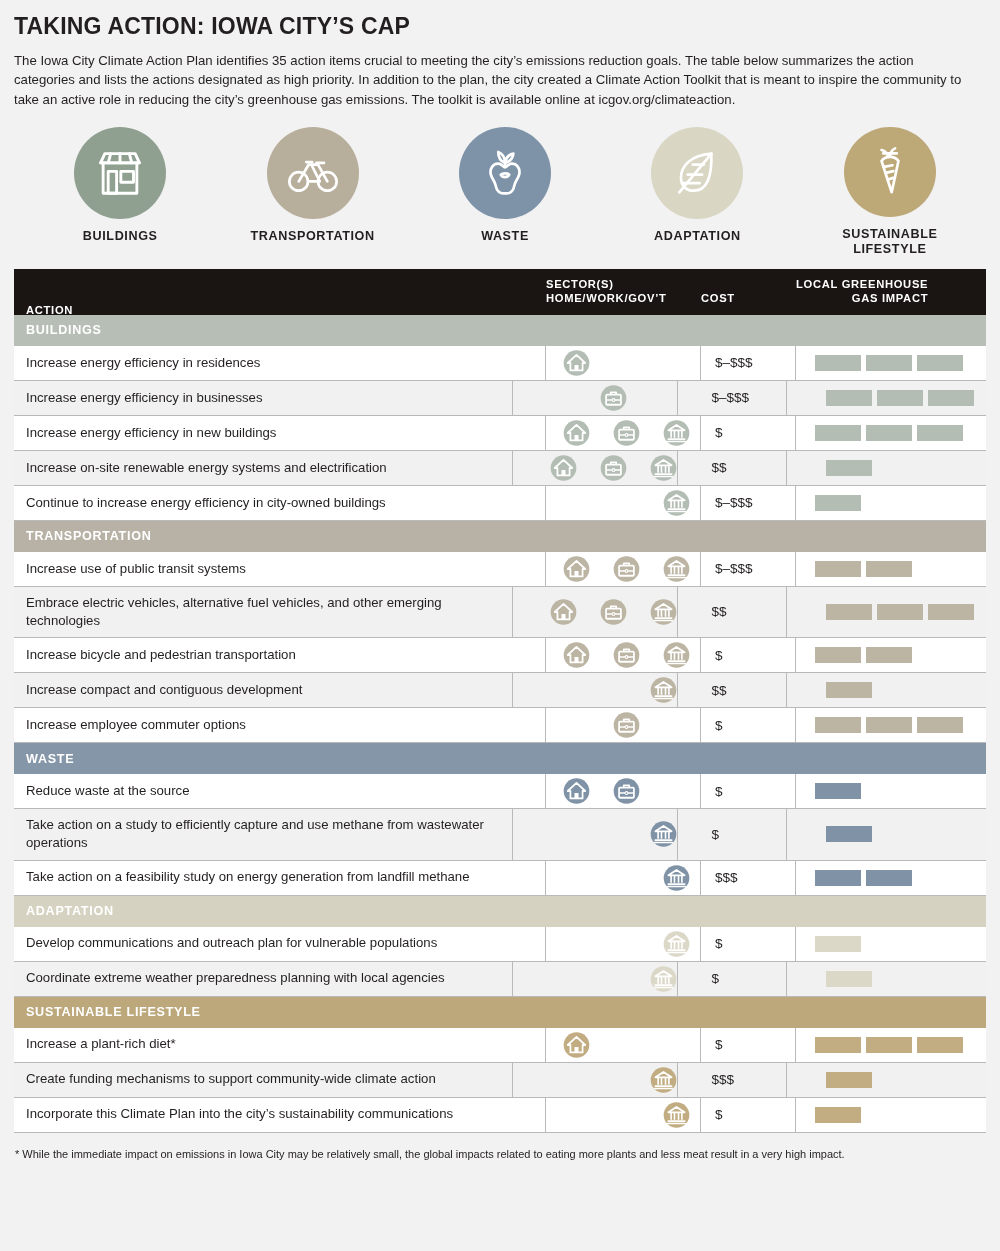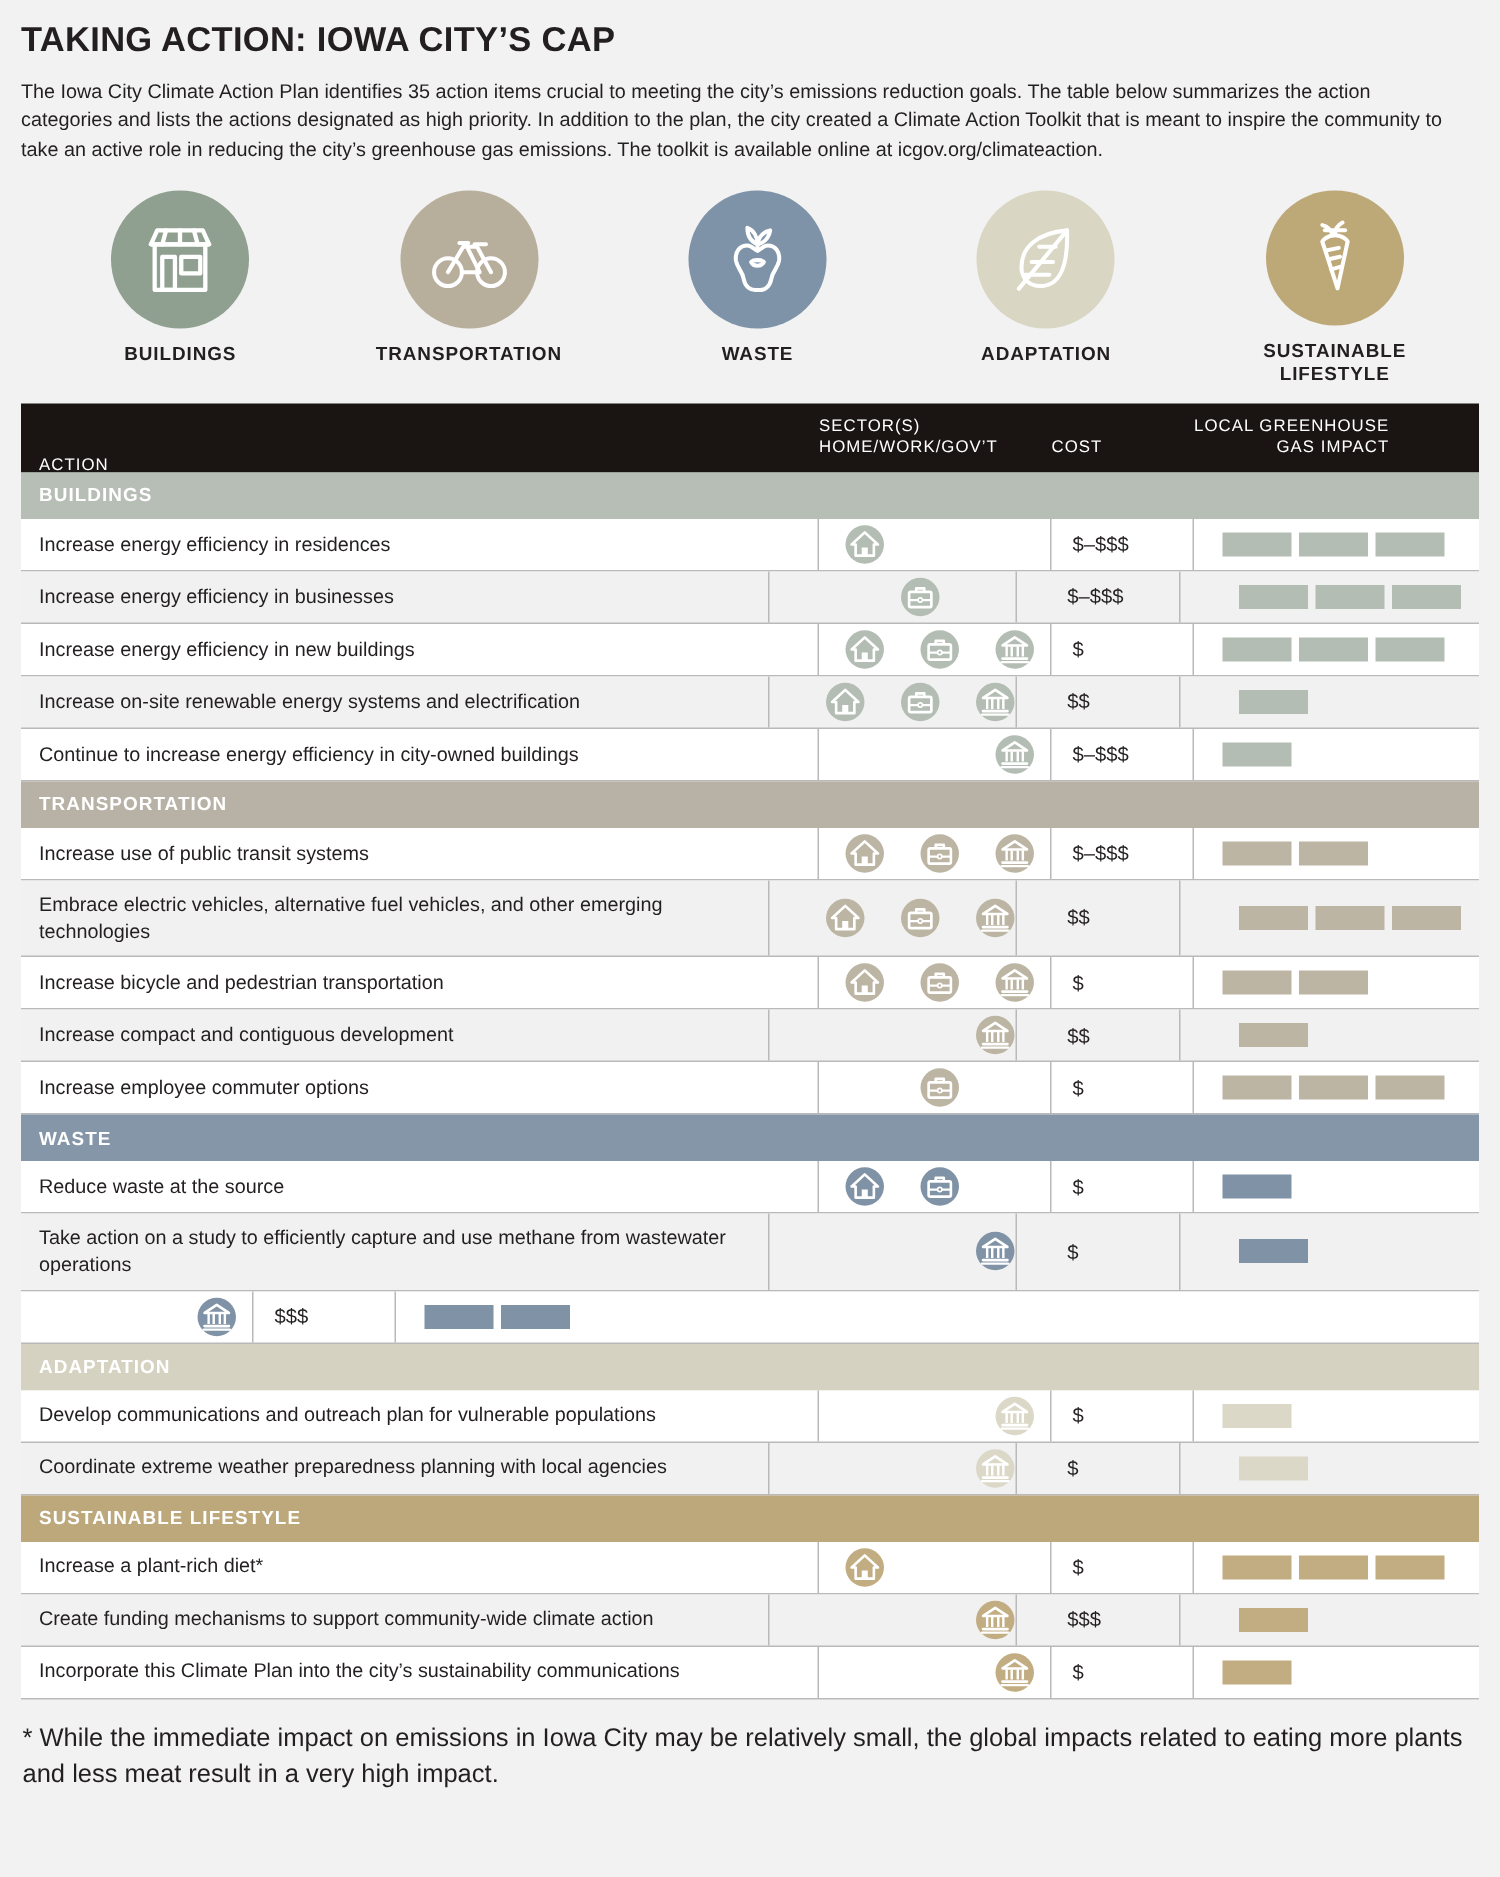--- a/index.html
+++ b/index.html
@@ -42,21 +42,21 @@
   .table { margin-top: 12px; width: 972px; border: 0; }
   .thead {
     background: #1a1413; color: #ffffff; height: 46px;
     display: flex; align-items: center;
   }
   .col-action  { width: 532px; padding-left: 12px; }
   .col-sector  { width: 155px; }
   .col-cost    { width: 95px; }
   .col-impact  { width: 190px; text-align: right; }
   .thead .hcell {
-    font-size: 11.2px; font-weight: normal; letter-spacing: 0.7px; line-height: 1.28;
+    font-size: 11.2px; font-weight: bold; letter-spacing: 0.7px; line-height: 1.28;
   }
   .thead .col-action { display: flex; align-items: flex-end; height: 46px; padding-bottom: 9px; margin-top: 24px; }
   .thead .col-sector, .thead .col-cost, .thead .col-impact {
     display: flex; align-items: flex-end; height: 46px; padding-bottom: 9px;
   }
   .thead .col-cost { justify-content: flex-start; padding-left: 0; }
 
   .sec-head {
     height: 31px; display: flex; align-items: center;
     color: #ffffff; font-size: 12.6px; font-weight: bold; letter-spacing: 0.7px;
@@ -91,21 +91,21 @@
   .sicon { position: absolute; top: 50%; transform: translateY(-50%); width: 27px; height: 27px; }
   .sicon.home { left: 17px; }
   .sicon.work { left: 67px; }
   .sicon.gov  { left: 117px; }
   .sicon svg { width: 27px; height: 27px; display: block; }
 
   .bars { display: flex; gap: 5px; }
   .bar { width: 46px; height: 16px; }
 
   .footnote {
-    margin-top: 14px; font-size: 17px; line-height: 1.42;
+    margin-top: 14px; font-size: 11px; line-height: 1.42;
     max-width: 966px; padding-left: 1px;
   }
 </style>
 </head>
 <body>
 
 <div class="page">
 
   <h1 class="title">TAKING ACTION: IOWA CITY’S CAP</h1>
   <p class="intro">The Iowa City Climate Action Plan identifies 35 action items crucial to meeting the city’s emissions reduction goals. The table below summarizes the action categories and lists the actions designated as high priority. In addition to the plan, the city created a Climate Action Toolkit that is meant to inspire the community to take an active role in reducing the city’s greenhouse gas emissions. The toolkit is available online at icgov.org/climateaction.</p>
@@ -532,20 +532,21 @@
             </span>
           </div>
           <div class="cell-cost">$</div>
           <div class="cell-impact">
             <span class="bars">
               <span class="bar" style="background:#7f92a6"></span>
             </span>
           </div>
         </div>
         <div class="row odd">
+          <div class="cell-action">Take action on a feasibility study on energy generation from landfill methane</div>
           <div class="cell-sector">
             <span class="sicon gov">
               <svg viewBox="0 0 40 40">
                 <circle cx="20" cy="20" r="19" fill="#7f92a6"></circle>
     <path d="M20 8 L32 16 H8 Z" fill="none" stroke="#fff" stroke-width="2.6" stroke-linejoin="round"></path>
     <path d="M12 17 V27 M17 17 V27 M23 17 V27 M28 17 V27" stroke="#fff" stroke-width="2.4"></path>
     <path d="M8 29 H32" stroke="#fff" stroke-width="2.8" stroke-linecap="round"></path>
     <path d="M7 32.5 H33" stroke="#fff" stroke-width="2.4" stroke-linecap="round"></path>
               </svg>
             </span>

